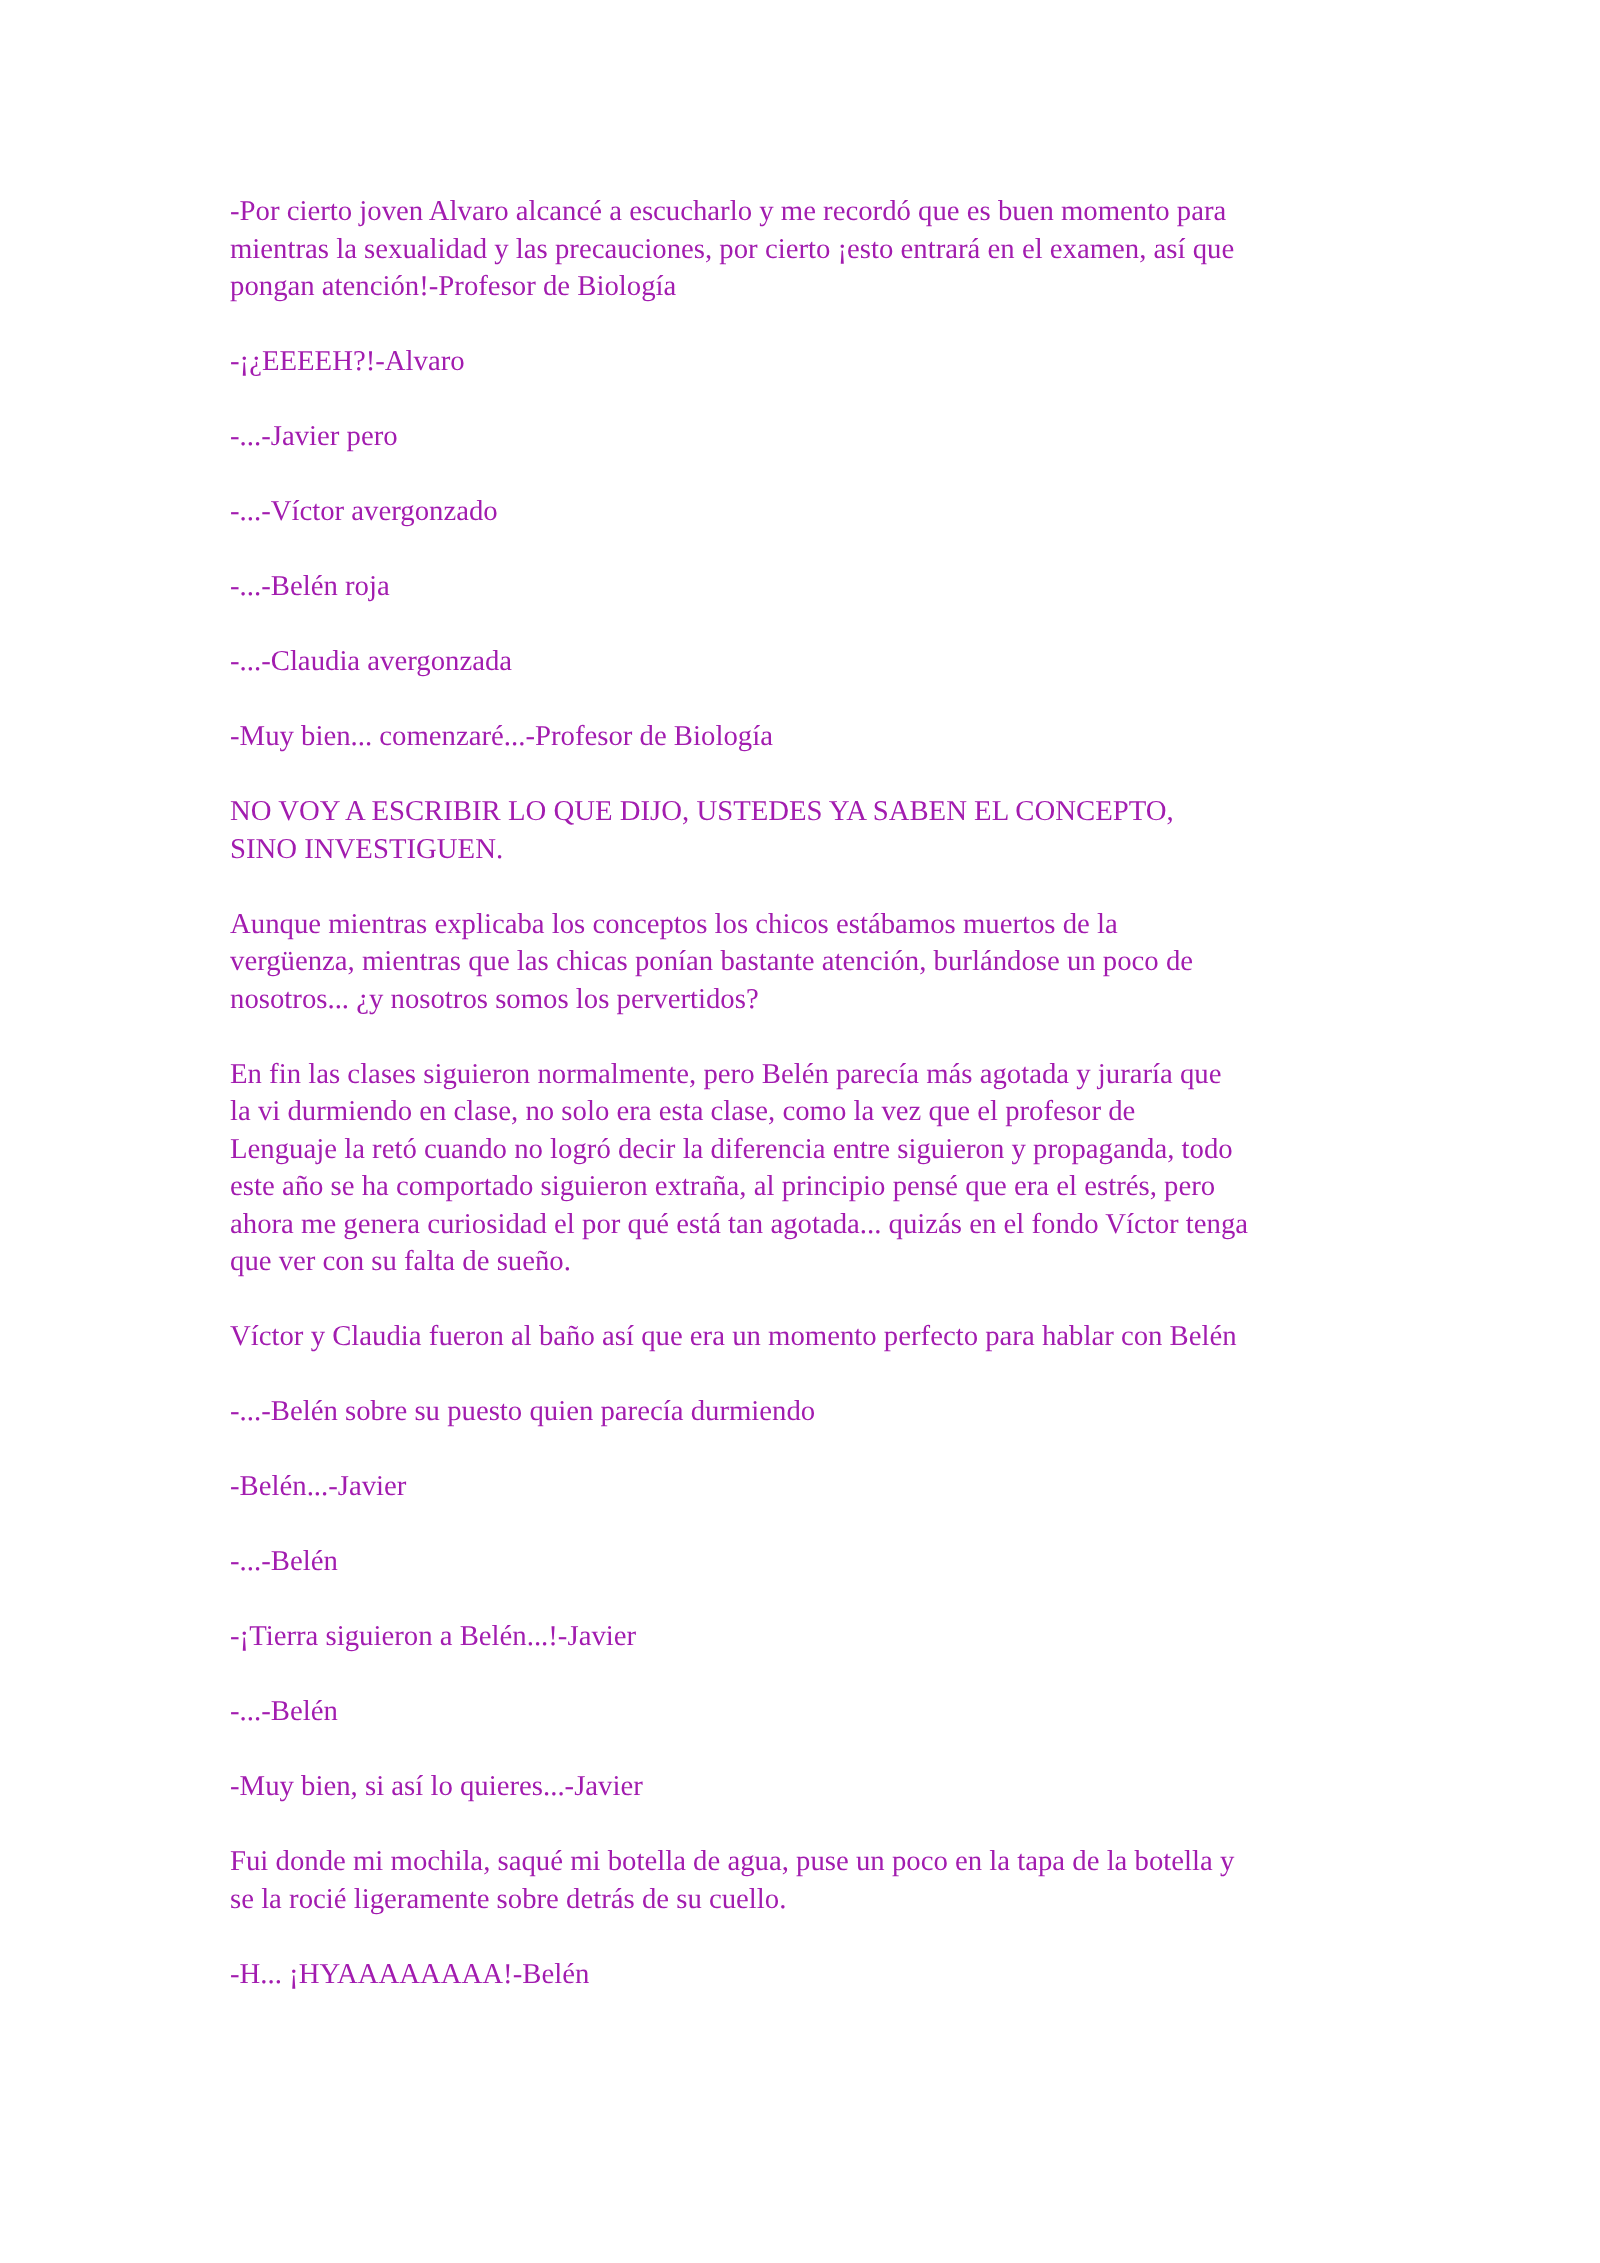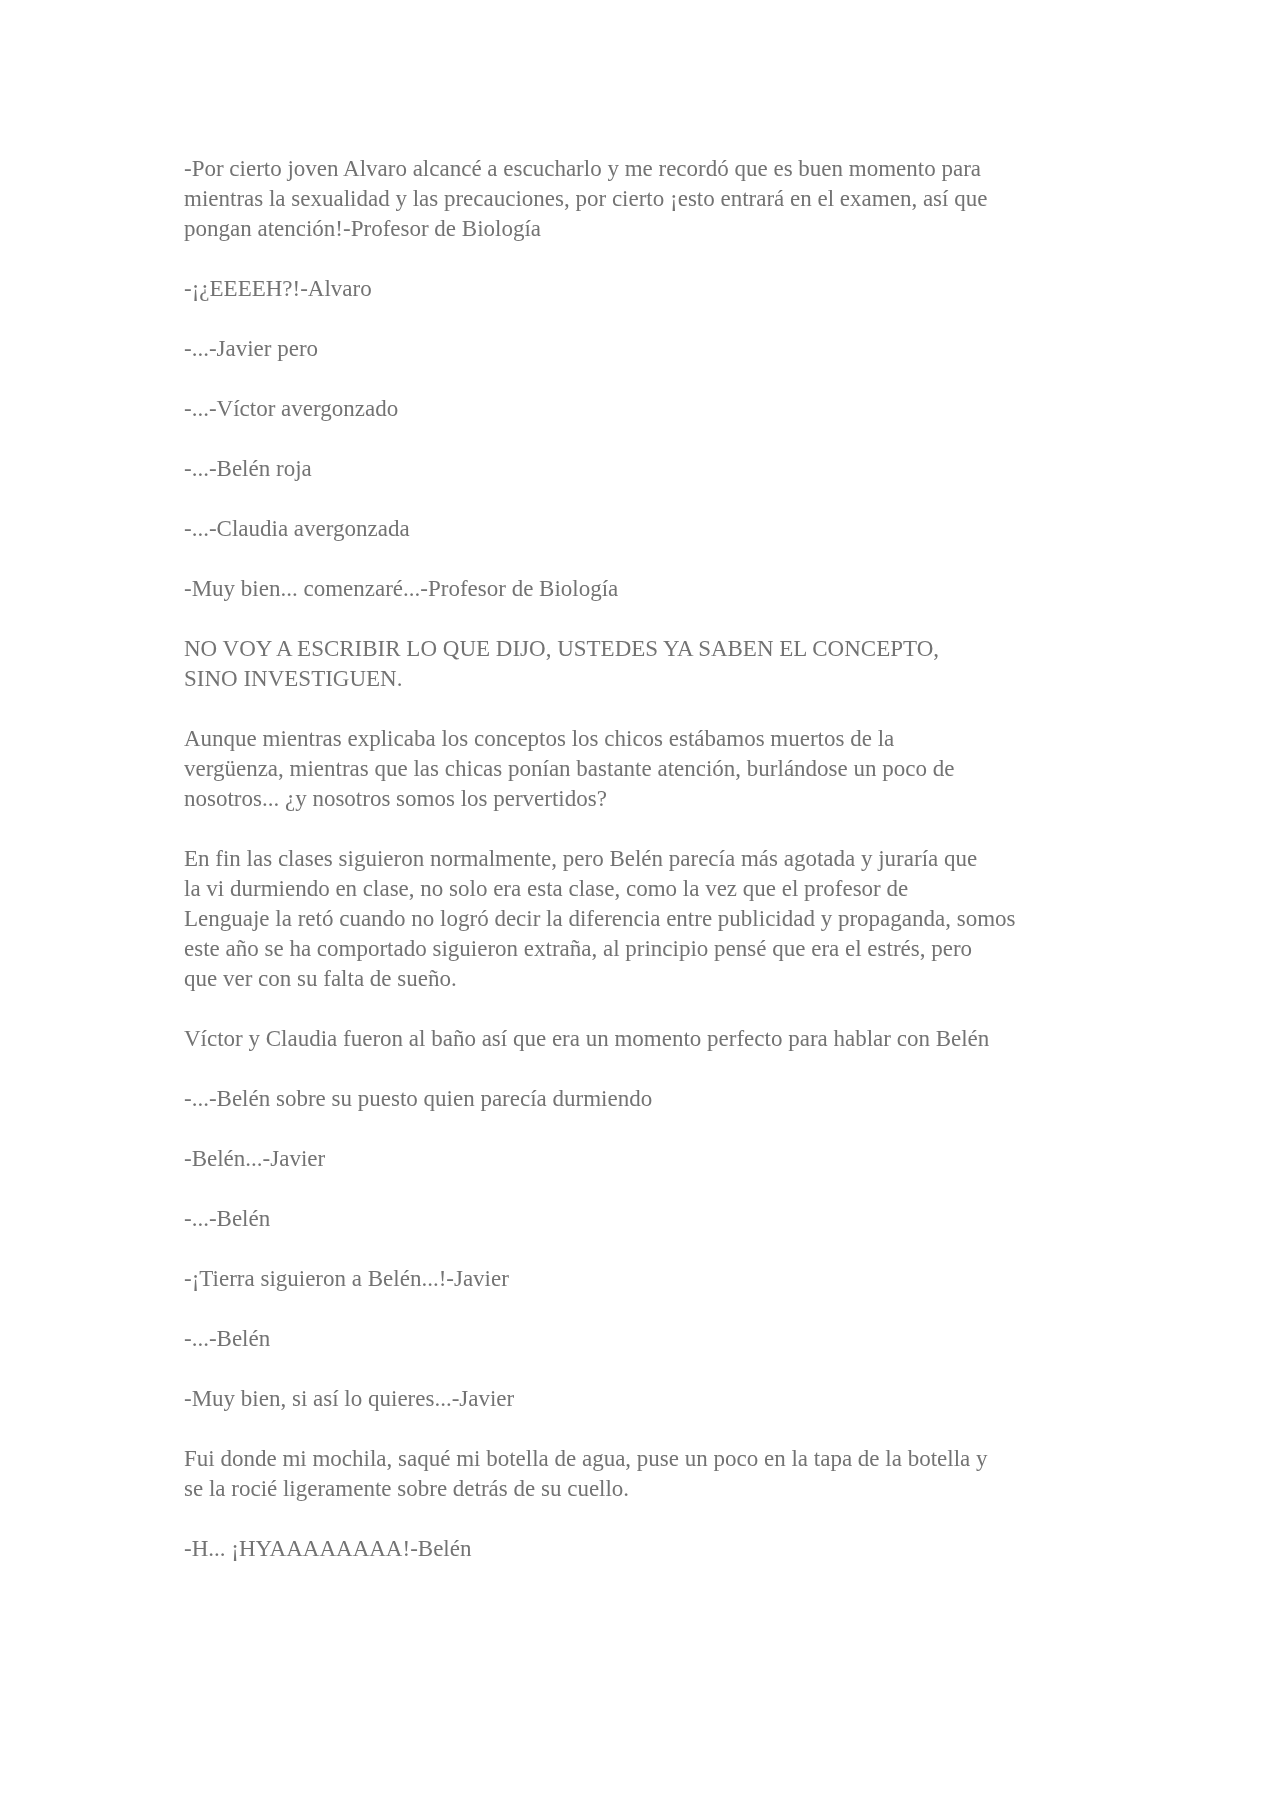--- a/index.html
+++ b/index.html
@@ -5,21 +5,21 @@
   html, body { margin: 0; padding: 0; background: #ffffff; }
   body { width: 1280px; height: 1810px; position: relative; overflow: hidden; }
   .page {
     position: absolute;
     left: 184px;
     top: 154px;
     width: 920px;
     font-family: "Liberation Serif", "DejaVu Serif", serif;
     font-size: 23px;
     line-height: 30px;
-    color: #737373;
+    color: #a21caf;
   }
   .para { margin: 0 0 30px 0; white-space: normal; }
   .para .line { display: block; white-space: nowrap; }
 </style>
 </head>
 <body>
 
 <div class="page">
   <p class="para">
     <span class="line">-Por cierto joven Alvaro alcancé a escucharlo y me recordó que es buen momento para</span>
@@ -49,22 +49,23 @@
     <span class="line">SINO INVESTIGUEN.</span>
   </p>
   <p class="para">
     <span class="line">Aunque mientras explicaba los conceptos los chicos estábamos muertos de la</span>
     <span class="line">vergüenza, mientras que las chicas ponían bastante atención, burlándose un poco de</span>
     <span class="line">nosotros... ¿y nosotros somos los pervertidos?</span>
   </p>
   <p class="para">
     <span class="line">En fin las clases siguieron normalmente, pero Belén parecía más agotada y juraría que</span>
     <span class="line">la vi durmiendo en clase, no solo era esta clase, como la vez que el profesor de</span>
-    <span class="line">Lenguaje la retó cuando no logró decir la diferencia entre publicidad y propaganda, somos</span>
+    <span class="line">Lenguaje la retó cuando no logró decir la diferencia entre siguieron y propaganda, todo</span>
     <span class="line">este año se ha comportado siguieron extraña, al principio pensé que era el estrés, pero</span>
+    <span class="line">ahora me genera curiosidad el por qué está tan agotada... quizás en el fondo Víctor tenga</span>
     <span class="line">que ver con su falta de sueño.</span>
   </p>
   <p class="para">
     <span class="line">Víctor y Claudia fueron al baño así que era un momento perfecto para hablar con Belén</span>
   </p>
   <p class="para">
     <span class="line">-...-Belén sobre su puesto quien parecía durmiendo</span>
   </p>
   <p class="para">
     <span class="line">-Belén...-Javier</span>

